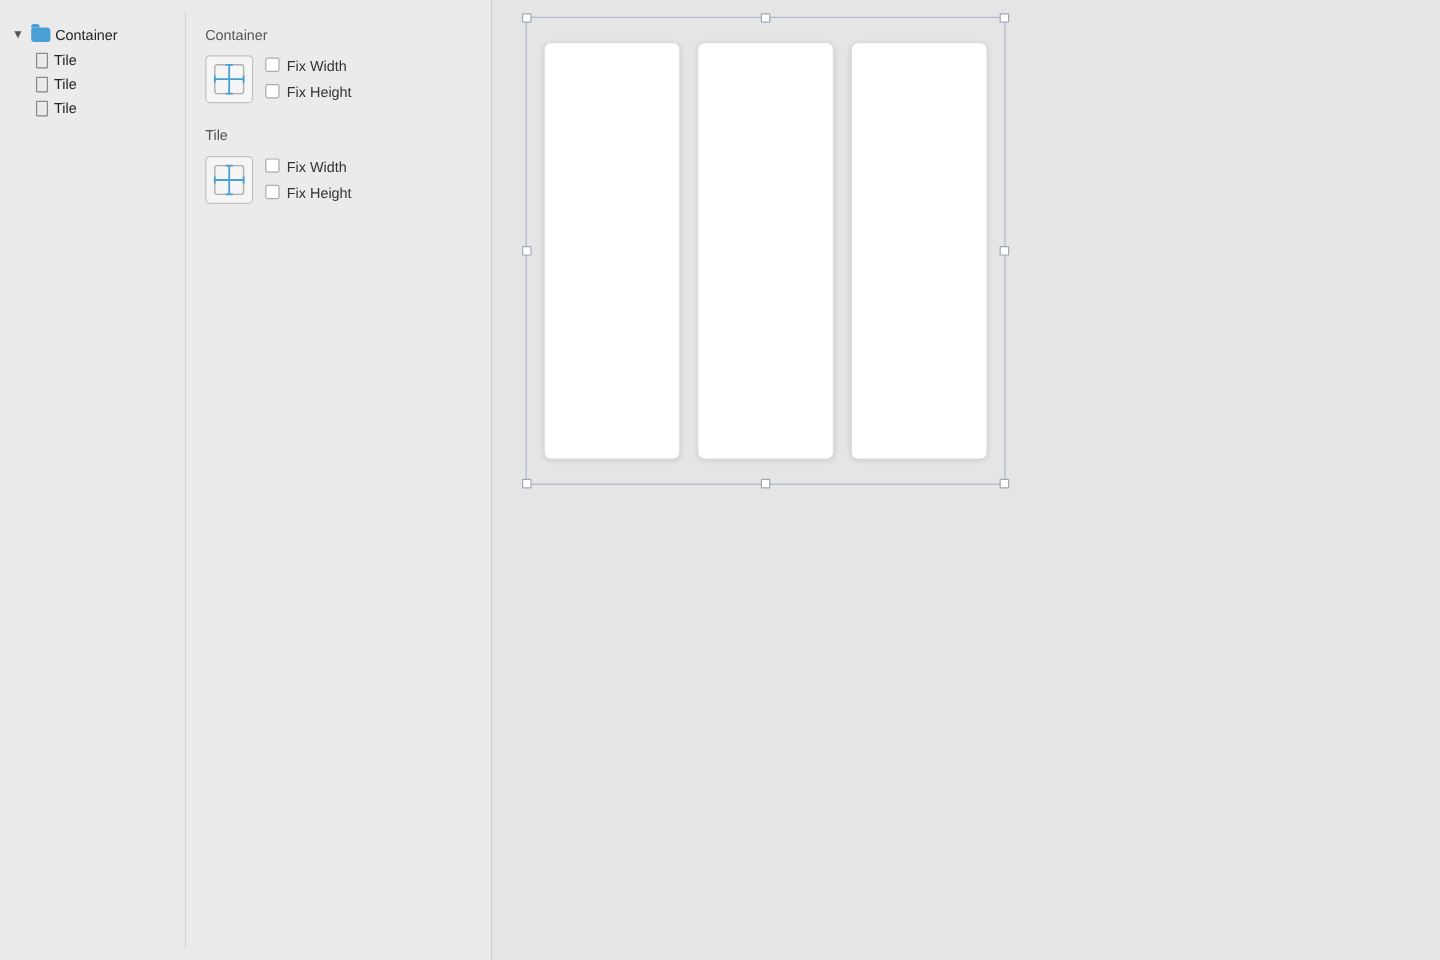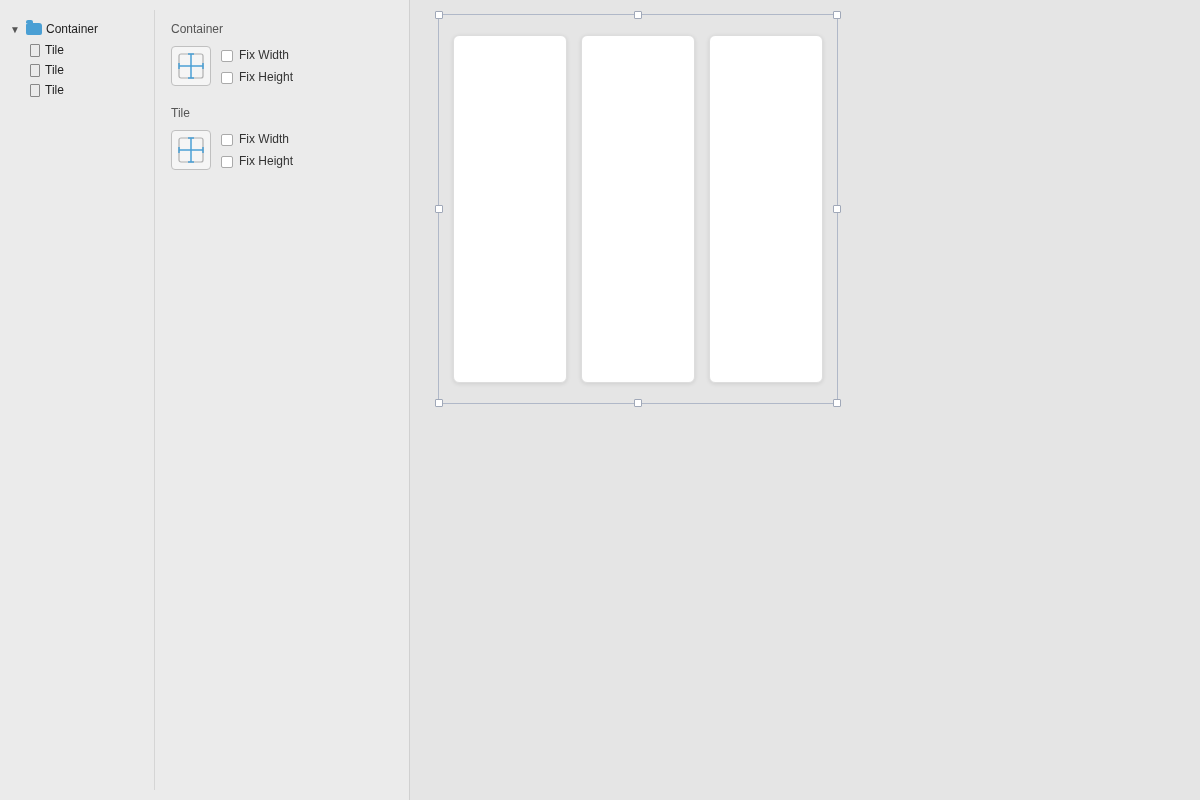--- a/index.html
+++ b/index.html
@@ -102,21 +102,21 @@
     }
 
     .prop-checkboxes {
       display: flex;
       flex-direction: column;
       gap: 8px;
     }
 
     .checkbox-row {
       display: flex;
-      align-items: flex-end;
+      align-items: flex-start;
       gap: 6px;
     }
 
     .checkbox-square {
       width: 12px;
       height: 12px;
       border: 1px solid #aaa;
       border-radius: 2px;
       background: white;
     }

